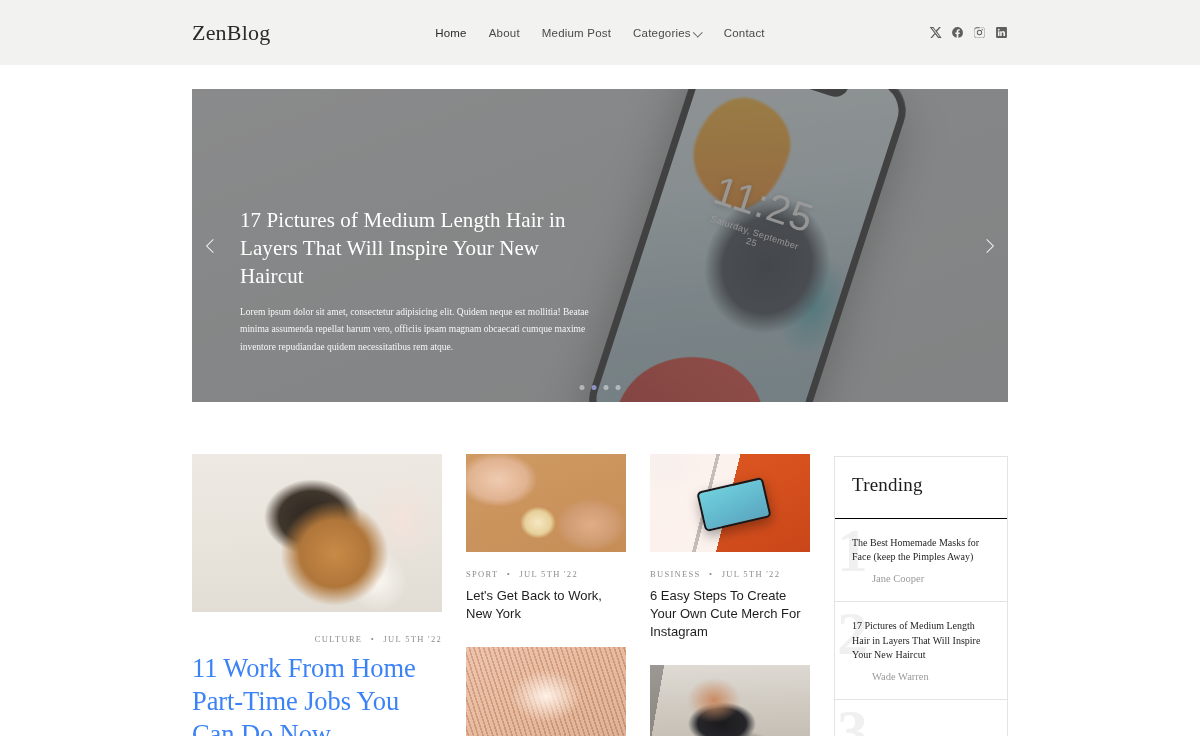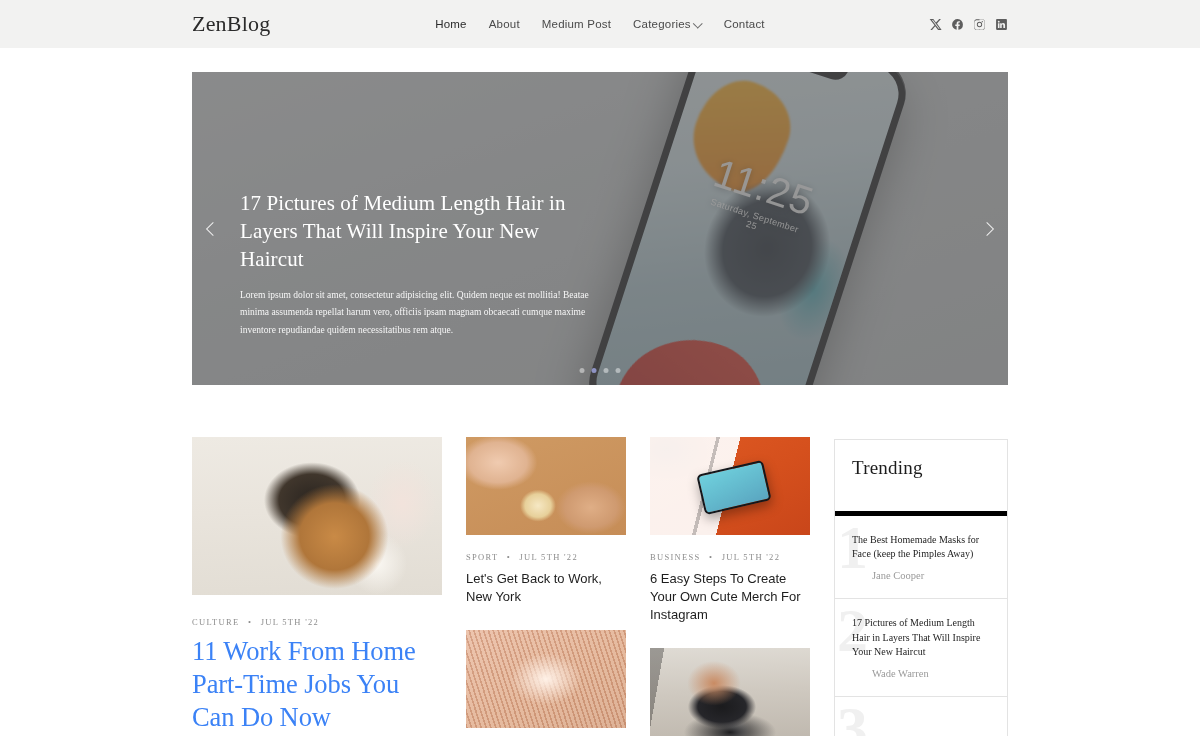--- a/index.html
+++ b/index.html
@@ -6,21 +6,21 @@
   * { box-sizing: border-box; margin: 0; padding: 0; }
   html, body {
     width: 1200px; height: 736px; overflow: hidden;
     background: #ffffff;
     font-family: "Liberation Sans", sans-serif;
     color: #1f1f1f;
   }
 
   
   .site-header {
-    height: 48px; width: 1200px;
+    height: 65px; width: 1200px;
     background: #f2f2f1;
     display: flex; align-items: center;
     position: relative;
   }
   .brand {
     position: absolute; left: 192px; top: 50%; transform: translateY(-50%);
     font-family: "Liberation Serif", serif;
     font-size: 22px; letter-spacing: .2px; color: #2b2b2b;
     text-decoration: none;
   }
@@ -155,21 +155,21 @@
   .thumb { width: 100%; display: block; background: #ddd; }
 
   .meta {
     font-family: "Liberation Serif", serif;
     font-size: 8.5px; letter-spacing: 1.3px; color: #8d8d8d;
     text-transform: uppercase; margin-bottom: 8px;
   }
   .meta .dot { margin: 0 5px; }
 
   .col-main .thumb { height: 158px; }
-  .col-main .meta { margin-top: 22px; }
+  .col-main .meta { margin-top: 22px; text-align: right; }
   .main-title {
     font-family: "Liberation Serif", serif; font-weight: 400;
     font-size: 26.5px; line-height: 1.24; color: #3b82f6; letter-spacing: -.1px;
   }
 
   .card .thumb { height: 98px; }
   .card .meta { margin-top: 17px; }
   .card-title {
     font-family: Liberation Sans, sans-serif; font-size: 13px;
     line-height: 1.38; color: #1e1e1e; font-weight: 400;
@@ -223,21 +223,21 @@
       radial-gradient(ellipse 14% 16% at 52% 84%, #e8e8ea 0%, rgba(232,232,234,0) 76%),
       linear-gradient(178deg,#dfdbd4 0%, #cfc9c0 44%, #bdb6ac 100%);
   }
 
   
   .trending {
     border: 1px solid #e3e3e3; background: #fff;
     margin-top: 2px;
   }
   .trending-head {
-    padding: 17px 17px 32px; border-bottom: 5px solid #000000;
+    padding: 17px 17px 22px; border-bottom: 1px solid #000000;
   }
   .trending-head h2 {
     font-family: "Liberation Serif", serif; font-weight: 400;
     font-size: 19px; color: #1c1c1c; letter-spacing: .2px;
   }
   .trend-item {
     position: relative; padding: 17px 17px 17px 17px;
     border-bottom: 1px solid #e3e3e3; overflow: hidden;
   }
   .trend-item:last-child { border-bottom: none; }

